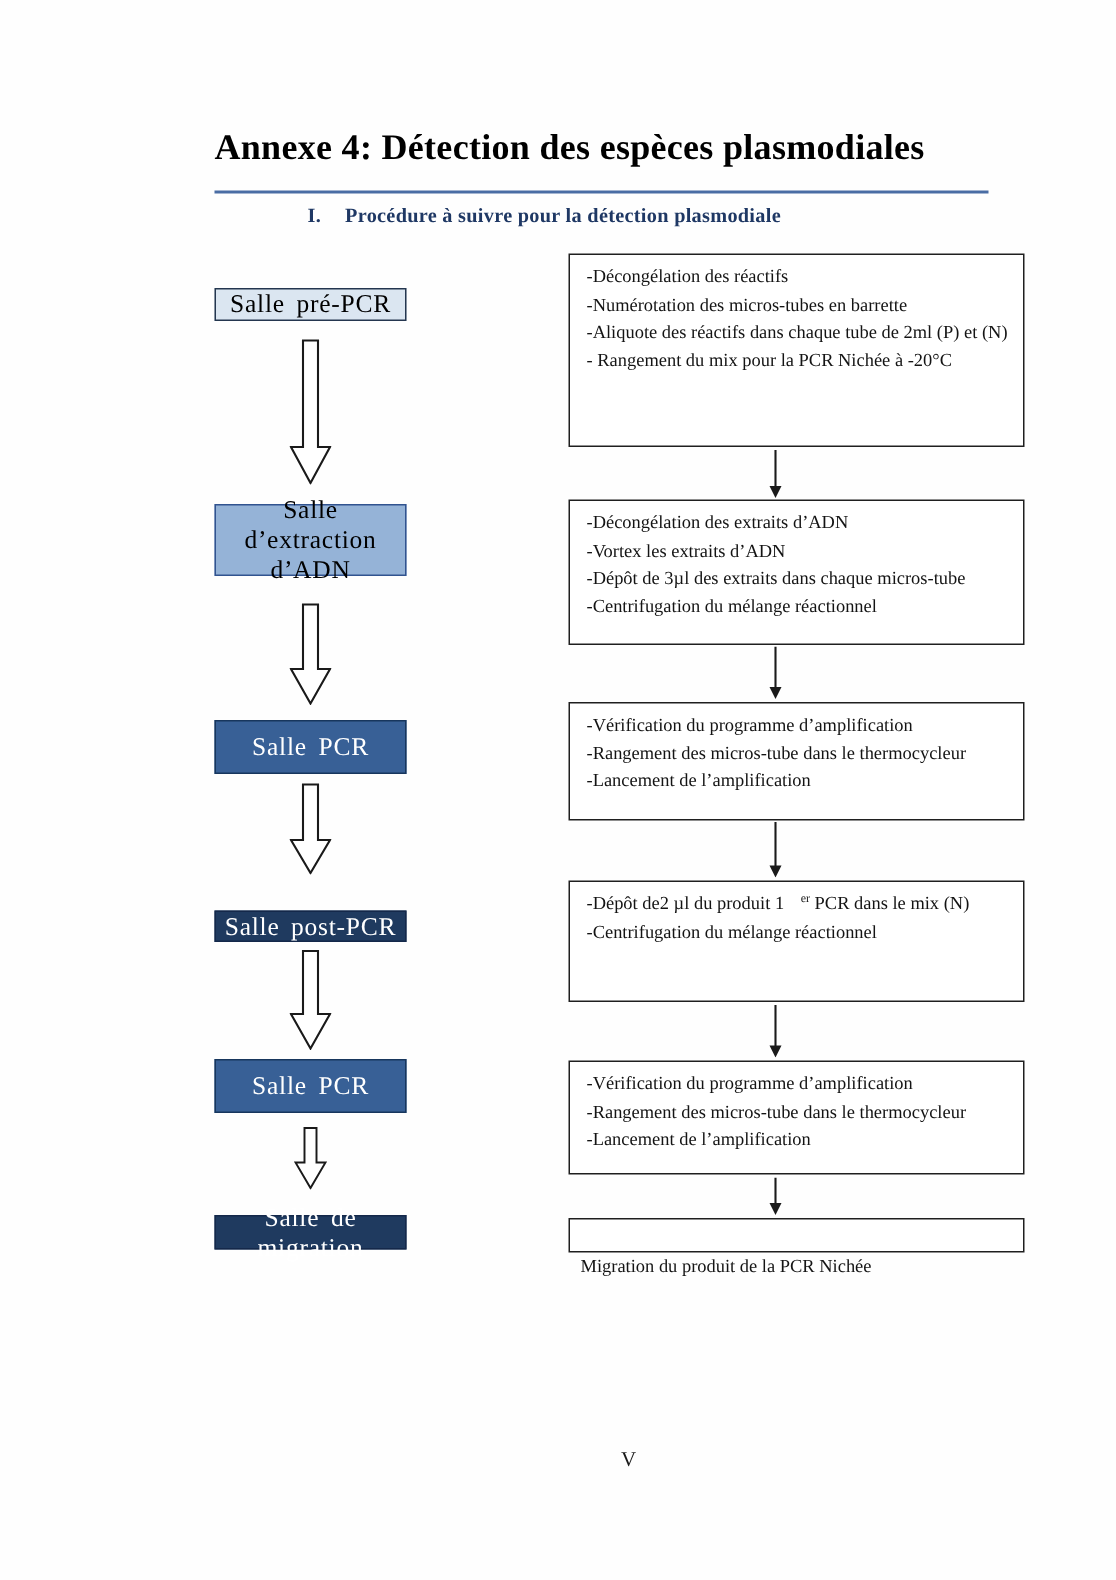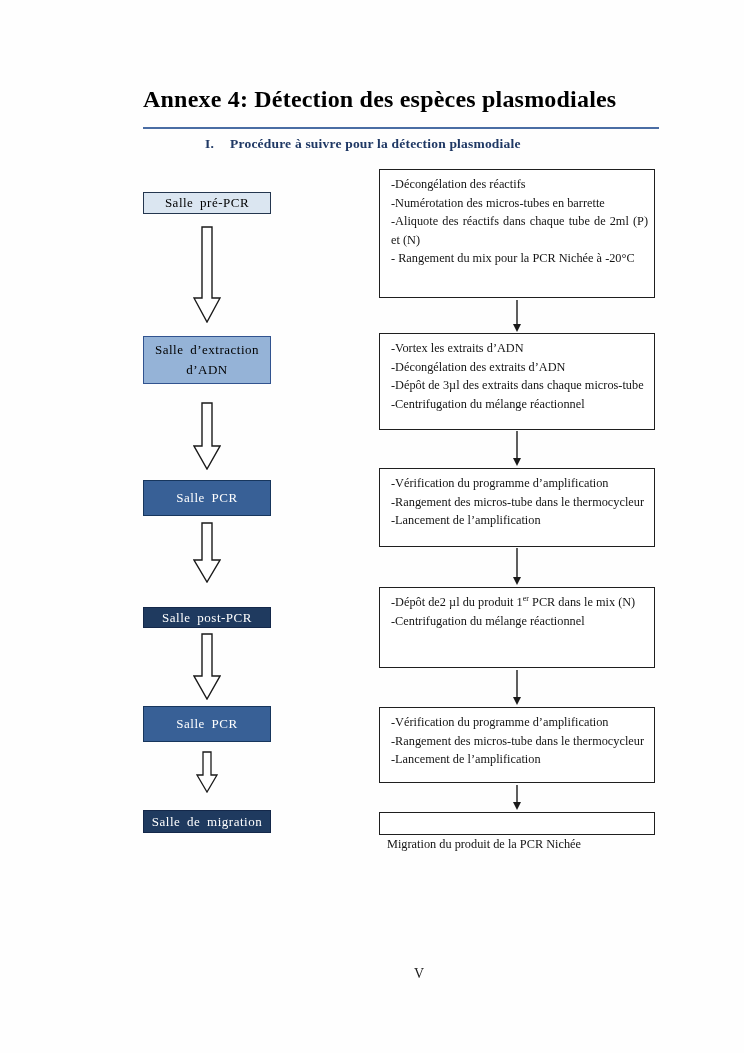--- a/index.html
+++ b/index.html
@@ -18,45 +18,45 @@
   }
   .section-heading {
     position:absolute; left:205px; top:136px;
     font-size:13.5px; font-weight:bold; color:#1F3864;
     display:flex; gap:16px; letter-spacing:0.2px;
   }
   
   .lbox {
     position:absolute; left:143px; width:128px; box-sizing:border-box;
     display:flex; flex-direction:column; align-items:center; justify-content:center;
-    text-align:center; font-size:13px; letter-spacing:0.5px; word-spacing:3px;
+    text-align:center; font-size:17px; letter-spacing:0.5px; word-spacing:3px;
   }
   .lbox1 { top:192px; height:22px; border:1px solid #24364f; }
   .lbox2 { top:336px; height:48px; border:1.5px solid #31538F; line-height:20px; }
   .lbox3 { top:480px; height:36px; border:1.5px solid #17365D; }
   .lbox4 { top:607px; height:21px; border:1px solid #14284a; }
   .lbox5 { top:706px; height:36px; border:1.5px solid #17365D; }
   .lbox6 { top:810px; height:23px; border:1px solid #14284a; }
   
   .arrow { position:absolute; }
   
   .rbox {
-    position:absolute; left:379px; width:276px; box-sizing:border-box;
+    position:absolute; left:379px; width:304px; box-sizing:border-box;
     border:1.5px solid #1f1f1f; background:#ffffff;
     padding:5px 6px 0 11px; font-size:12.3px; line-height:18.5px; color:#141414;
   }
   .rbox .rline { text-align:justify; text-align-last:left; }
   .rbox1 { top:169px; height:129px; }
   .rbox2 { top:333px; height:97px; }
   .rbox3 { top:468px; height:79px; }
   .rbox4 { top:587px; height:81px; }
   .rbox5 { top:707px; height:76px; }
   .rbox6 { top:812px; height:23px; padding:2px 4px 0 7px; }
   .rbox6 .rline { text-align:left;margin-top:20px; }
-  sup { font-size:8px; line-height:0; }
+  sup { font-size:8px; line-height:0;margin-left:11px; }
   .page-number {
     position:absolute; left:404px; top:966px; width:30px;
     text-align:center; font-size:14px; color:#1a1a1a;
   }
 </style>
 </head>
 <body>
 
 <div class="page">
 
@@ -109,22 +109,22 @@
   </svg>
 
   <div class="rbox rbox1">
     <div class="rline">-Décongélation des réactifs</div>
     <div class="rline">-Numérotation des micros-tubes en barrette</div>
     <div class="rline">-Aliquote des réactifs dans chaque tube de 2ml (P) et (N)</div>
     <div class="rline">- Rangement du mix pour la PCR Nichée à -20°C</div>
   </div>
 
   <div class="rbox rbox2">
+    <div class="rline">-Décongélation des extraits d’ADN</div>
     <div class="rline">-Vortex les extraits d’ADN</div>
-    <div class="rline">-Décongélation des extraits d’ADN</div>
     <div class="rline">-Dépôt de 3µl des extraits dans chaque micros-tube</div>
     <div class="rline">-Centrifugation du mélange réactionnel</div>
   </div>
 
   <div class="rbox rbox3">
     <div class="rline">-Vérification du programme d’amplification</div>
     <div class="rline">-Rangement des micros-tube dans le thermocycleur</div>
     <div class="rline">-Lancement de l’amplification</div>
   </div>
 

